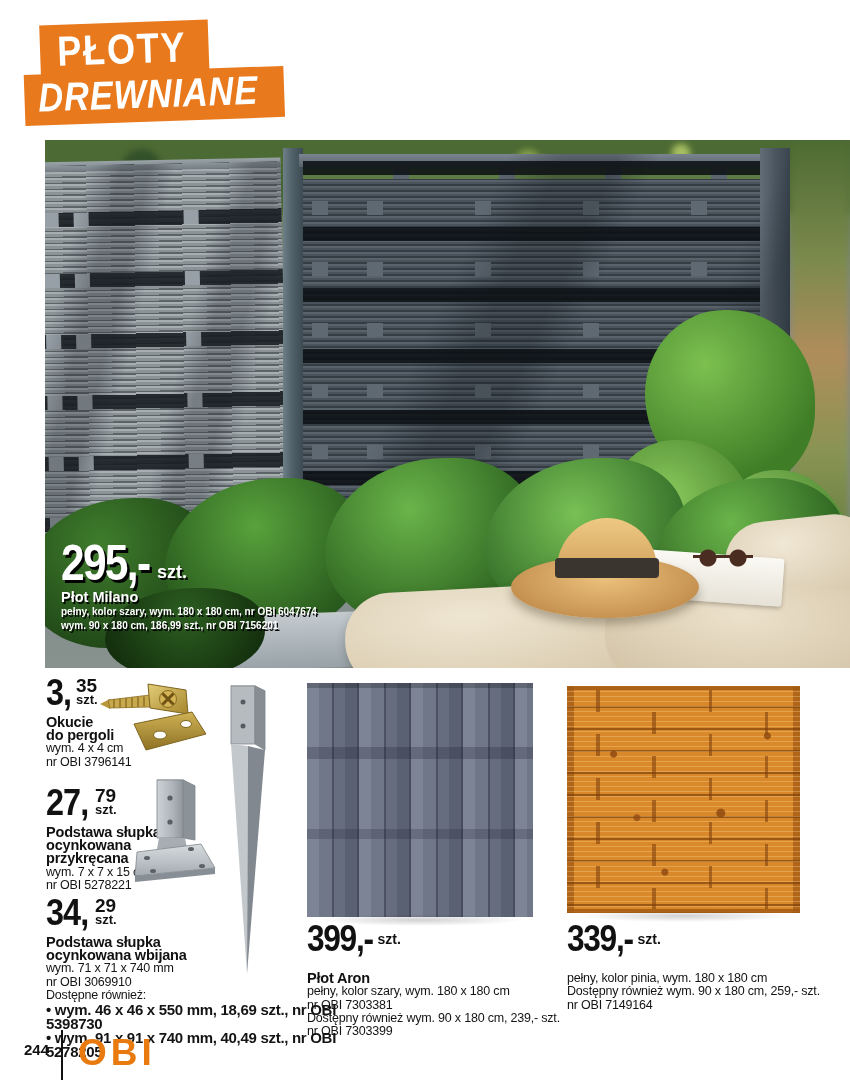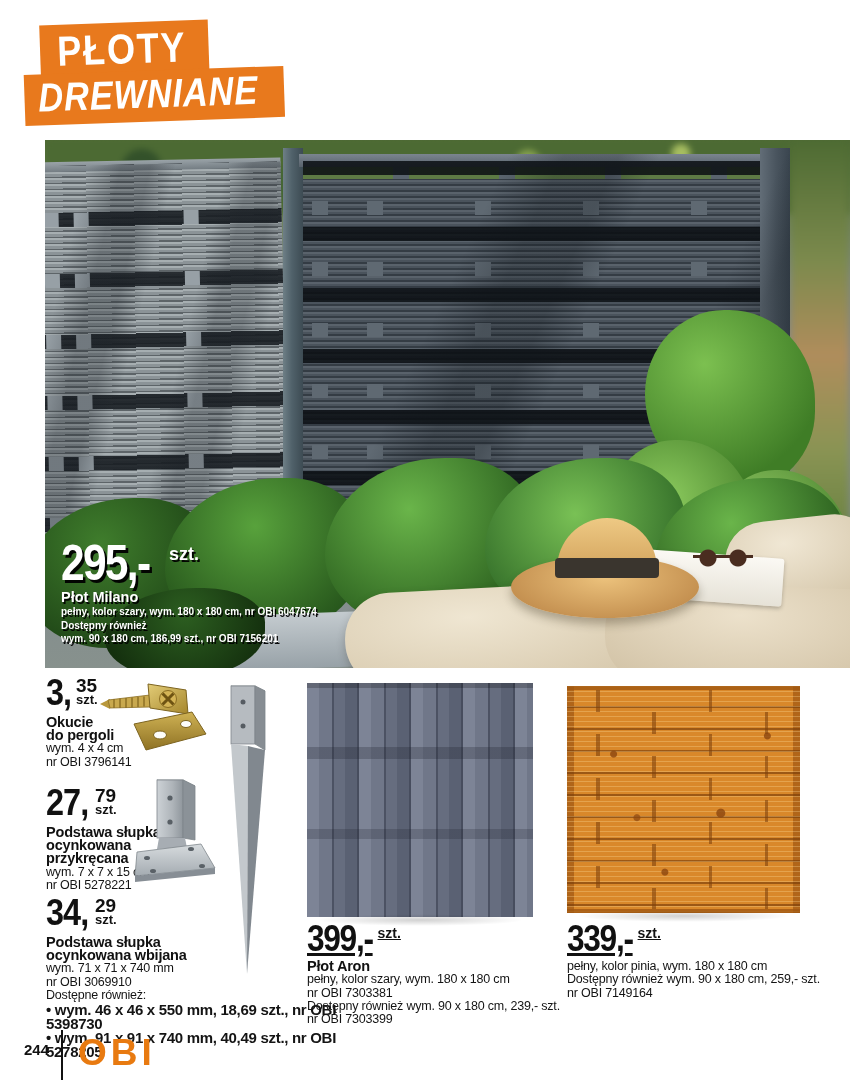--- a/index.html
+++ b/index.html
@@ -74,39 +74,39 @@
     background:radial-gradient(circle at 25% 50%,#4a2d20 0 8px,transparent 9px),
                radial-gradient(circle at 75% 50%,#4a2d20 0 8px,transparent 9px),
                linear-gradient(180deg,transparent 7px,#4a2d20 7px 10px,transparent 10px);}
   .hat-brim{position:absolute;left:466px;bottom:50px;width:188px;height:62px;border-radius:50%;
     background:radial-gradient(ellipse at 50% 35%,#ecc27c,#c49050 75%,#a9763a);box-shadow:0 6px 10px rgba(40,30,10,.3);}
   .hat-dome{position:absolute;left:512px;bottom:90px;width:100px;height:60px;
     border-radius:50% 50% 12% 12% / 85% 85% 12% 12%;background:linear-gradient(180deg,#eec984,#cf9f58);}
   .hat-band{position:absolute;left:510px;bottom:90px;width:104px;height:20px;border-radius:4px;background:#3a352e;}
   
   .hero-text{position:absolute;left:16px;top:404px;z-index:20;color:#fff;}
-  .hero-price{display:flex;align-items:flex-start;margin-bottom:7px;gap:12px;}
+  .hero-price{display:flex;align-items:flex-end;margin-bottom:7px;}
   .hp-big{display:inline-block;transform:scaleX(.85);transform-origin:left bottom;
     font-size:50px;font-weight:800;line-height:.78;letter-spacing:-2px;text-shadow:3px 3px 0 rgba(0,0,0,.95);}
   .hp-unit{font-size:18px;font-weight:800;margin-left:-8px;text-shadow:2px 2px 0 rgba(0,0,0,.95);}
   .hero-name{font-size:14.5px;font-weight:700;line-height:15px;text-shadow:1.5px 1.5px 0 rgba(0,0,0,.95);}
   .hero-line{font-size:10px;font-weight:700;line-height:13.6px;text-shadow:1.5px 1.5px 0 rgba(0,0,0,.95);}
   
   .prod{position:absolute;}
   .price-sm{display:flex;align-items:flex-start;margin-bottom:6px;height:32px;}
   .p-main{display:inline-block;transform:scaleX(.9);transform-origin:left top;
     font-size:36px;font-weight:800;line-height:.82;letter-spacing:-1px;}
   .p-col{display:inline-flex;flex-direction:column;margin-left:2px;line-height:1;justify-content:center;}
   .p-sup{font-size:19px;font-weight:800;line-height:15px;}
   .p-unit{font-size:13px;font-weight:700;line-height:13px;}
   .p-name{font-size:14.5px;font-weight:700;line-height:13.2px;letter-spacing:-.2px;}
   .p-line{font-size:12.5px;font-weight:400;line-height:13.4px;letter-spacing:-.2px;color:#141414;}
   .p-bullet{font-size:15px;font-weight:700;line-height:14px;letter-spacing:-.3px;color:#141414;}
   .p-bullet::before{content:"• ";font-weight:700;}
-  .price-lg{display:flex;align-items:flex-start;margin-bottom:8px;height:27px;text-decoration:underline;}
+  .price-lg{display:flex;align-items:center;margin-bottom:20px;height:27px;}
   .pl-big{display:inline-block;transform:scaleX(.88);transform-origin:left bottom;
     font-size:36px;font-weight:800;line-height:.76;letter-spacing:-1.5px;}
   .pl-unit{font-size:14px;font-weight:700;margin-left:-4px;}
   .prod1{left:46px;top:678px;width:150px;}
   .prod2{left:46px;top:788px;width:150px;}
   .prod3{left:46px;top:898px;width:300px;}
   .prod4{left:307px;top:925px;width:260px;}
   .prod5{left:567px;top:925px;width:280px;}
   
   .img-bracket{position:absolute;left:98px;top:678px;width:112px;height:80px;}
@@ -198,21 +198,20 @@
       <div class="hat-band"></div>
     </div>
 
     <div class="hero-text">
       <div class="hero-price">
         <span class="hp-big">295,-</span>
         <span class="hp-unit">szt.</span>
       </div>
       <div class="hero-name">Płot Milano</div>
       <div class="hero-line">pełny, kolor szary, wym. 180 x 180 cm, nr OBI 6047674</div>
-      <div class="hero-line">Dostępny również</div>
       <div class="hero-line">wym. 90 x 180 cm, 186,99 szt., nr OBI 7156201</div>
     </div>
   </section>
 
   <div class="prod prod1">
     <div class="price-sm">
       <span class="p-main">3,</span>
       <span class="p-col">
         <span class="p-sup">35</span>
         <span class="p-unit">szt.</span>

